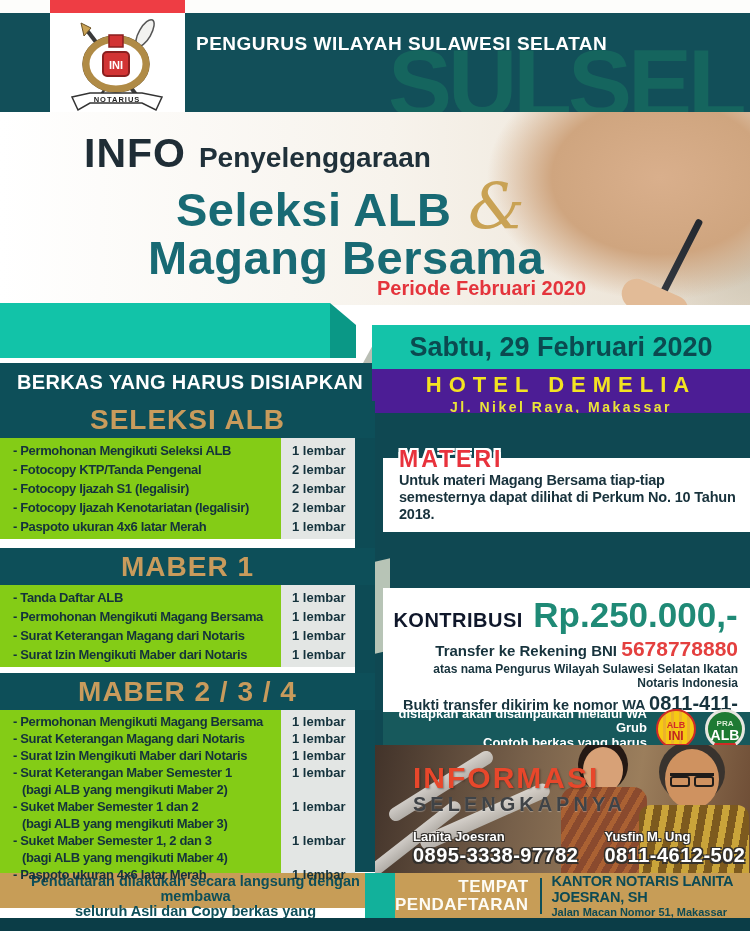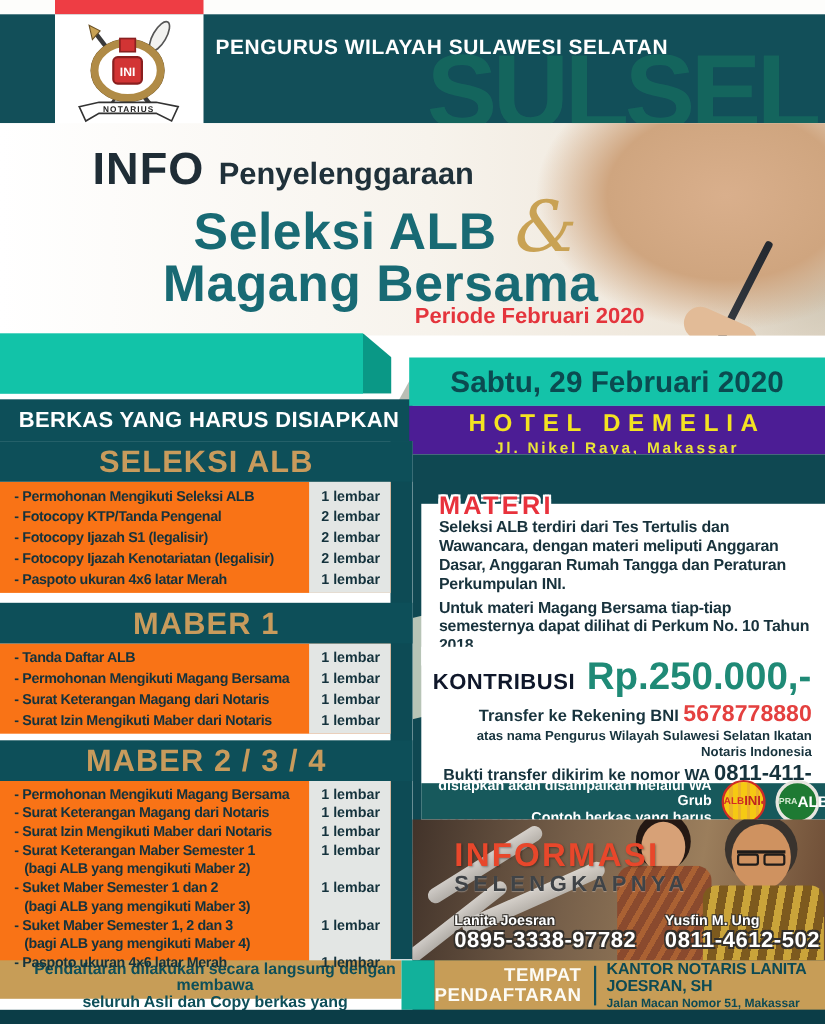--- a/index.html
+++ b/index.html
@@ -40,21 +40,21 @@
   .wedge-gray { position: absolute; left: 351px; top: 343px; width: 23px; height: 72px; background: #b9beb4; clip-path: polygon(100% 0, 100% 100%, 0 58%); }
   .date-band { position: absolute; left: 372px; top: 325px; width: 378px; height: 44px; background: #14c3a9; color: #0b4a50; font-size: 27px; font-weight: 800; text-align: center; line-height: 44px; }
   .hotel-band { position: absolute; left: 372px; top: 369px; width: 378px; height: 44px; background: #4c1d95; text-align: center; padding-top: 3px; }
   .hotel-name { font-size: 22px; font-weight: 900; letter-spacing: 7px; color: #f3e321; }
   .hotel-addr { font-size: 14px; font-weight: 700; letter-spacing: 2.5px; color: #e9e438; margin-top: 1px; }
 
   
   .left-col { position: absolute; left: 0; top: 401px; width: 375px; height: 471px; background: #fff; }
   .left-col::before { content: ""; position: absolute; right: 0; top: 0; bottom: 0; width: 20px; background: #0d4b55; }
   .sec-head { position: relative; width: 375px; height: 37px; background: #0d4f59; color: #c89b5c; font-size: 28px; font-weight: 800; text-align: center; line-height: 37px; letter-spacing: 1px; z-index: 2; }
-  .rows { position: relative; width: 355px; background: #f97316; padding: 3px 0; }
+  .rows { position: relative; width: 355px; background: #84cc16; padding: 3px 0; }
   .rows::before { content: ""; position: absolute; right: 0; top: 0; bottom: 0; width: 74px; background: #e3e6e4; }
   .row { position: relative; display: flex; z-index: 1; }
   .row-text { flex: 1; padding-left: 13px; white-space: nowrap; color: #14323c; font-size: 13px; font-weight: 700; letter-spacing: -.35px; line-height: 19px; }
   .row-main::before { content: "-  "; }
   .row-note { padding-left: 9px; }
   .row-count { width: 74px; padding-left: 11px; color: #14323c; font-size: 13px; font-weight: 700; line-height: 19px; }
   .rows.tight .row-text, .rows.tight .row-count { line-height: 17px; }
   .gap9 { height: 9px; } .gap6 { height: 6px; }
 
   
@@ -79,21 +79,21 @@
   .k-account { font-size: 21px; font-weight: 800; color: #e4403f; }
   .k-line3 { font-size: 12px; font-weight: 700; margin-top: 1px; }
   .k-line4 { margin-top: 2px; }
   .k-proof { font-size: 14.5px; font-weight: 700; }
   .k-wa { font-size: 20px; font-weight: 800; }
   .k-contact { font-size: 12.5px; font-weight: 700; }
   .k-note { margin-top: 4px; text-align: center; color: #e03a3e; font-size: 15px; font-weight: 800; letter-spacing: -.2px; }
 
   .contoh-band { position: absolute; left: 383px; right: 0; top: 712px; height: 33px; background: #17595c; display: flex; align-items: center; justify-content: flex-end; gap: 9px; padding-right: 5px; }
   .contoh-text { text-align: right; color: #fff; font-size: 13px; font-weight: 700; line-height: 14.5px; }
-  .badge { position: relative; width: 40px; height: 40px; border-radius: 50%; flex: 0 0 auto; display: flex; flex-direction: row; align-items: center; justify-content: flex-start; }
+  .badge { position: relative; width: 40px; height: 40px; border-radius: 50%; flex: 0 0 auto; display: flex; flex-direction: column; align-items: center; justify-content: flex-end; }
   .badge-alb { background: repeating-linear-gradient(90deg, #f6c913 0 5px, #ecb32a 5px 8px); border: 2px solid #cf2b26; }
   .badge-alb .b-top { font-size: 9px; font-weight: 900; color: #d42c26; line-height: 9px; }
   .badge-alb .b-mid { font-size: 12px; font-weight: 900; color: #c0261f; line-height: 13px; }
   .badge-pra { background: #1e7a33; border: 3px solid #e8e6e0; }
   .badge-pra .b-top { font-size: 8px; font-weight: 900; color: #d9ecd4; line-height: 9px; }
   .badge-pra .b-mid { font-size: 14px; font-weight: 900; color: #fff; line-height: 14px; }
   .badge .b-bot { width: 22px; height: 3px; background: #cf2b26; border-radius: 2px; margin-top: 1px; }
 
   
   .photo { position: absolute; left: 375px; top: 745px; width: 375px; height: 128px; overflow: hidden;
@@ -326,21 +326,20 @@
             <div class="row-main">Paspoto ukuran 4x6 latar Merah</div>
 
           </div>
           <div class="row-count">1 lembar</div>
         </div>
       </div>
   </div>
 
   <div class="materi-box">
     <div class="materi-title">MATERI</div>
-    <div class="materi-p">Seleksi ALB terdiri dari Tes Tertulis dan Wawancara, dengan materi meliputi Anggaran Dasar, Anggaran Rumah Tangga dan Peraturan Perkumpulan INI.</div>
     <div class="materi-p">Untuk materi Magang Bersama tiap-tiap semesternya dapat dilihat di Perkum No. 10 Tahun 2018.</div>
   </div>
 
   <div class="kontribusi-box">
     <div class="k-line1">
       <span class="k-label">KONTRIBUSI</span>
       <span class="k-amount">Rp.250.000,-</span>
     </div>
     <div class="k-line2">
       <span class="k-transfer">Transfer ke Rekening BNI </span>

